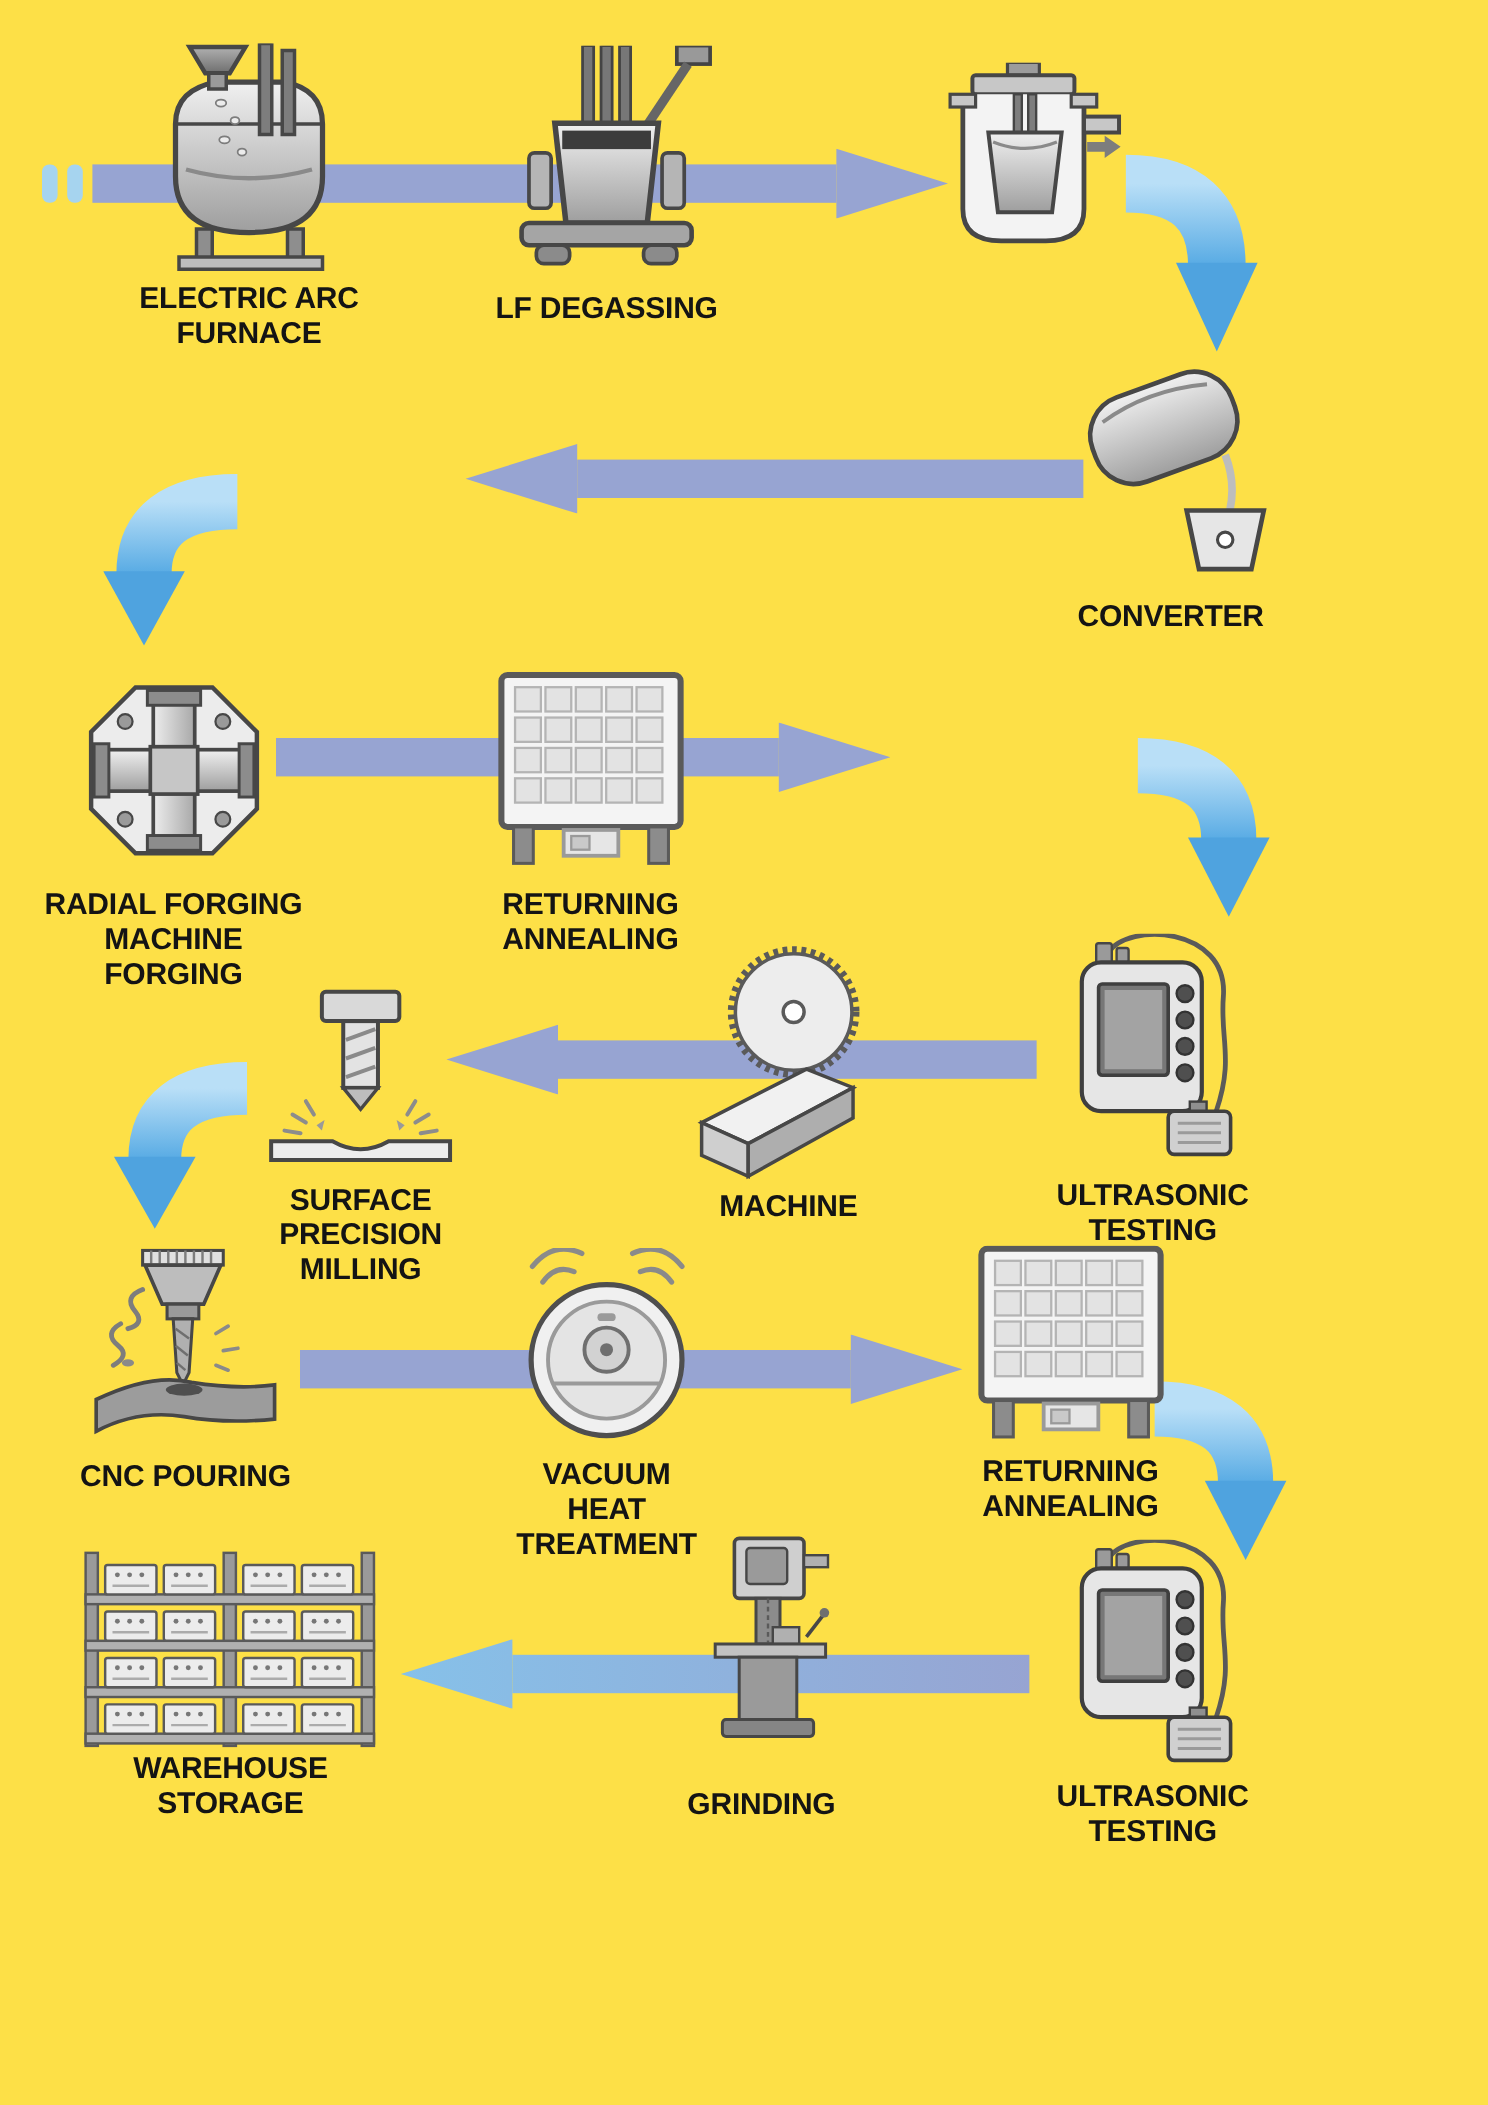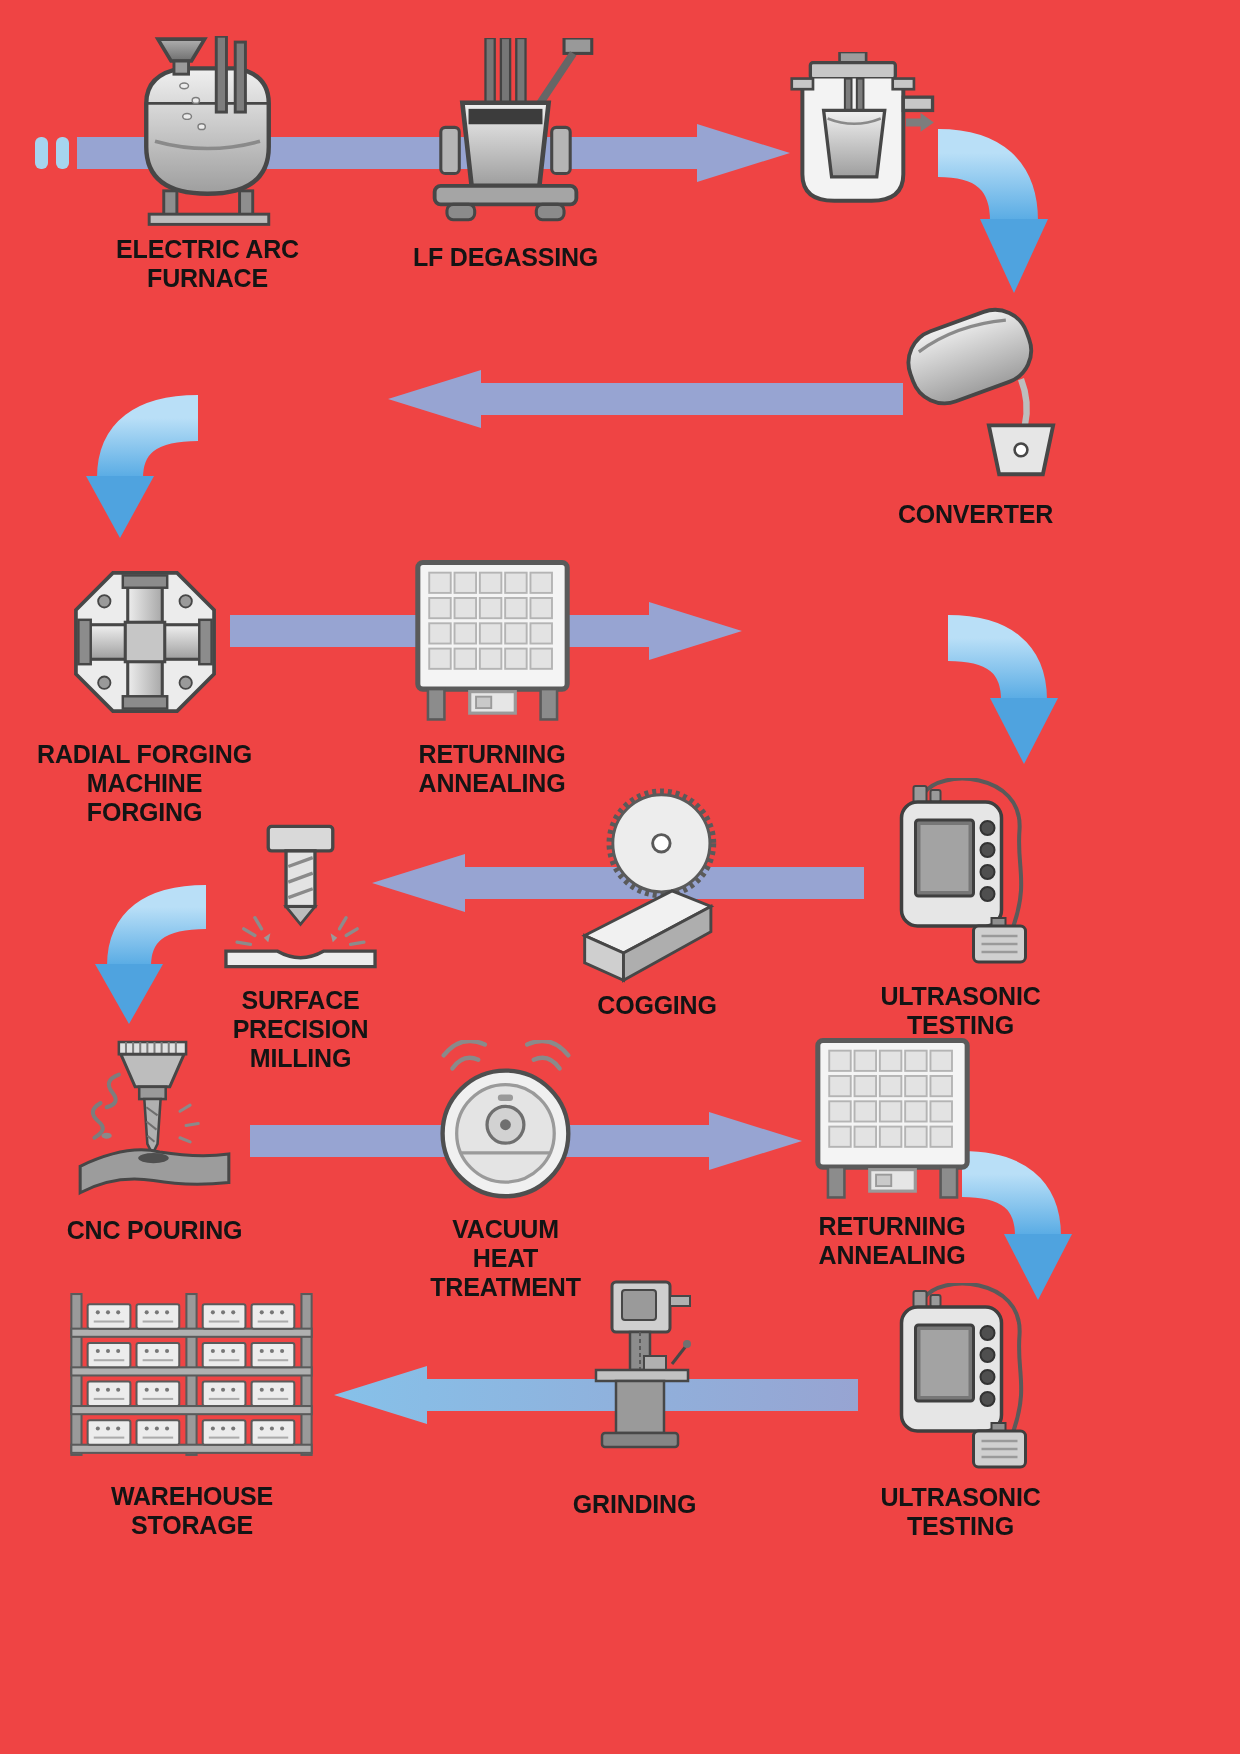--- a/index.html
+++ b/index.html
@@ -1,19 +1,19 @@
 <!DOCTYPE html>
 <html><head>
 <meta charset="utf-8">
 <title>Diagram</title>
 <style>
   * { margin:0; padding:0; box-sizing:border-box; }
   html,body { background:#ffffff; }
   body { font-family:"Liberation Sans", sans-serif; }
-  .canvas { position:relative; width:1240px; height:1754px; background:#ef4444; overflow:hidden; }
+  .canvas { position:relative; width:1240px; height:1754px; background:#fde047; overflow:hidden; }
   .arrow { position:absolute; z-index:1; }
   .stage { position:absolute; z-index:2; display:flex; flex-direction:column; align-items:center; }
   .stage .label {
     font-weight:700; font-size:25px; line-height:1.16; color:#141414;
     text-align:center; white-space:pre-line; letter-spacing:-0.2px;
   }
   .icon { display:block; }
   .defs { position:absolute; width:0; height:0; overflow:hidden; }
 </style>
 </head>
@@ -460,21 +460,21 @@
         <use href="#sym-mill"></use>
       </svg>
     <div class="label" style="margin-top:6px">SURFACE PRECISION
 MILLING</div>
   </div>
 
   <div class="stage" style="left:562px;top:788px;width:190px">
     <svg class="icon" width="180" height="199">
         <use href="#sym-saw"></use>
       </svg>
-    <div class="label" style="margin-top:4px">COGGING</div>
+    <div class="label" style="margin-top:4px">MACHINE</div>
   </div>
 
   <div class="stage" style="left:858px;top:778px;width:205px">
     <svg class="icon" width="178" height="200">
         <use href="#sym-ultra"></use>
       </svg>
     <div class="label" style="margin-top:4px">ULTRASONIC
 TESTING</div>
   </div>
 
@@ -498,21 +498,21 @@
         <use href="#sym-anneal"></use>
       </svg>
     <div class="label" style="margin-top:12px">RETURNING
 ANNEALING</div>
   </div>
 
   <div class="stage" style="left:62px;top:1292px;width:260px">
     <svg class="icon" width="250" height="168">
         <use href="#sym-ware"></use>
       </svg>
-    <div class="label" style="margin-top:22px">WAREHOUSE
+    <div class="label" style="">WAREHOUSE
 STORAGE</div>
   </div>
 
   <div class="stage" style="left:532px;top:1280px;width:205px">
     <svg class="icon" width="150" height="172">
         <use href="#sym-grind"></use>
       </svg>
     <div class="label" style="margin-top:38px">GRINDING</div>
   </div>
 

